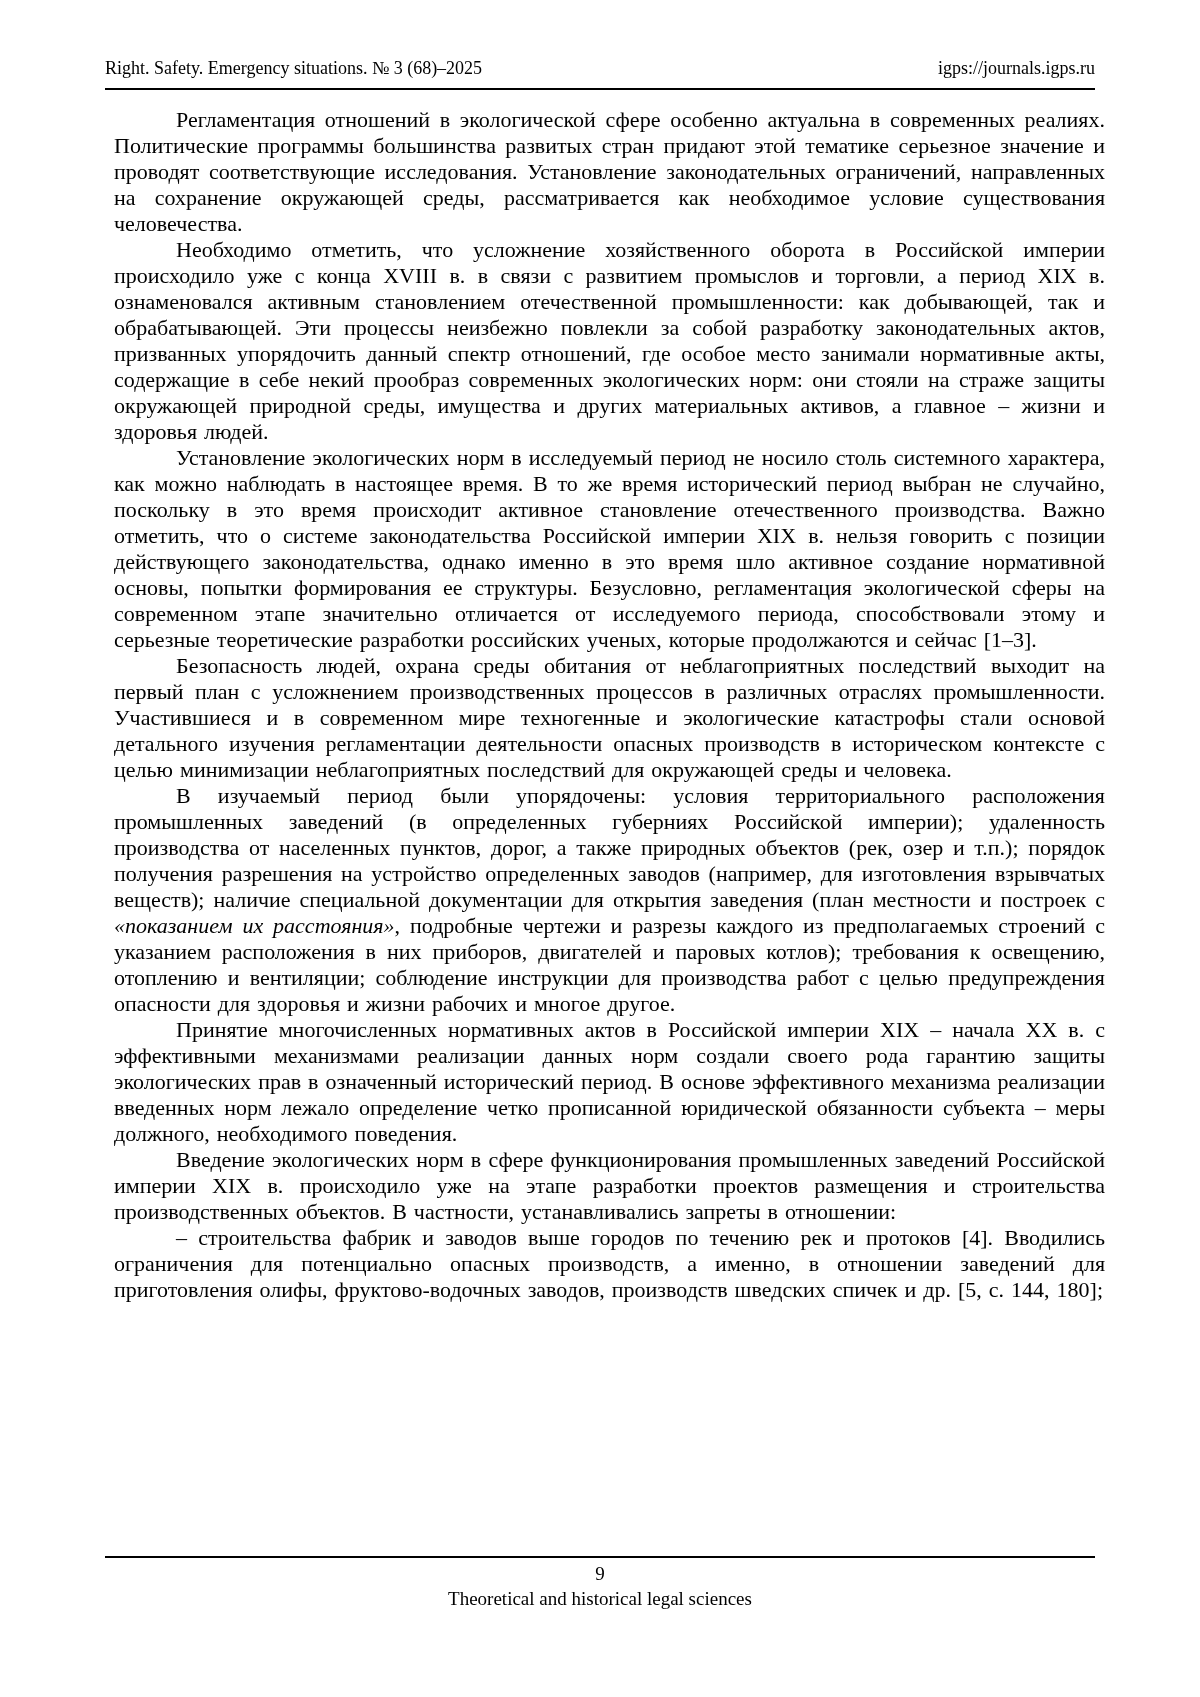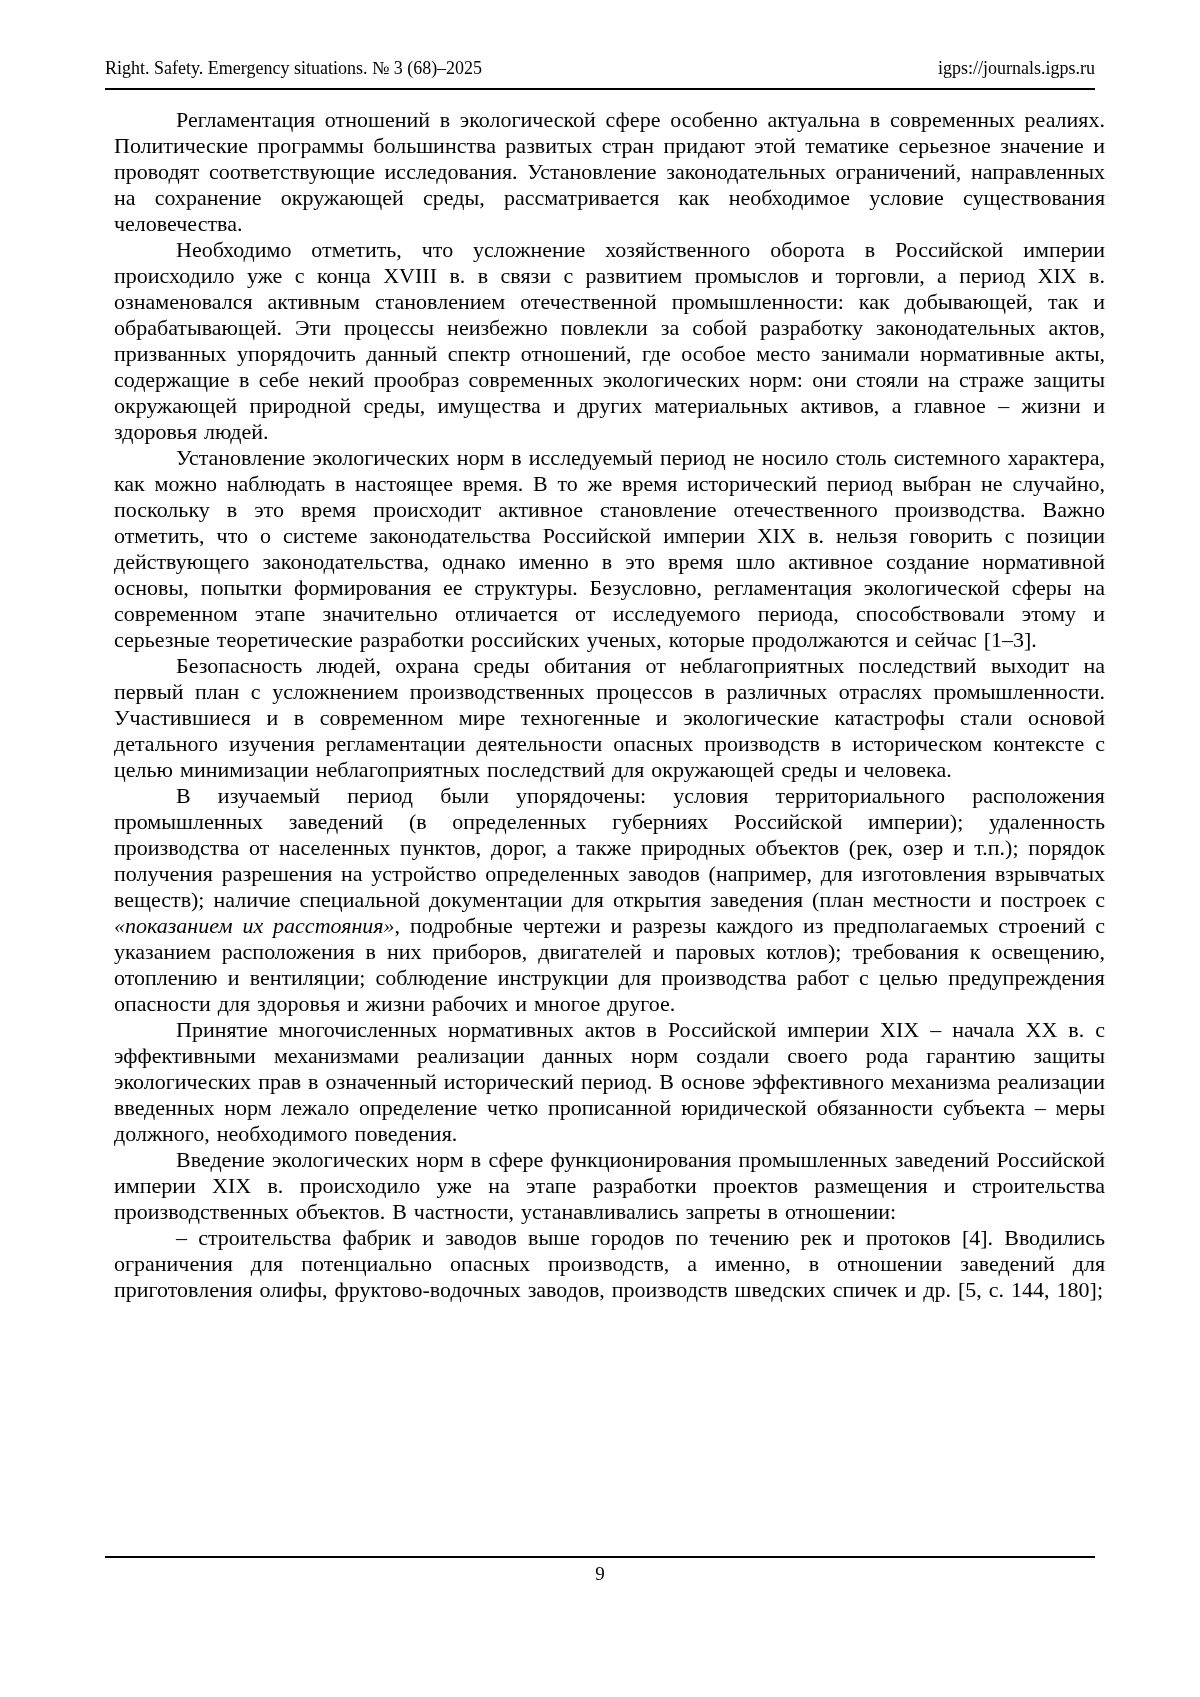--- a/index.html
+++ b/index.html
@@ -74,15 +74,16 @@
     <p><span>Установление экологических норм в исследуемый период не носило столь системного характера, как можно наблюдать в настоящее время. В то же время исторический период выбран не случайно, поскольку в это время происходит активное становление отечественного производства. Важно отметить, что о системе законодательства Российской империи XIX в. нельзя говорить с позиции действующего законодательства, однако именно в это время шло активное создание нормативной основы, попытки формирования ее структуры. Безусловно, регламентация экологической сферы на современном этапе значительно отличается от исследуемого периода, способствовали этому и серьезные теоретические разработки российских ученых, которые продолжаются и сейчас [1–3].</span></p>
     <p><span>Безопасность людей, охрана среды обитания от неблагоприятных последствий выходит на первый план с усложнением производственных процессов в различных отраслях промышленности. Участившиеся и в современном мире техногенные и экологические катастрофы стали основой детального изучения регламентации деятельности опасных производств в историческом контексте с целью минимизации неблагоприятных последствий для окружающей среды и человека.</span></p>
     <p><span>В изучаемый период были упорядочены: условия территориального расположения промышленных заведений (в определенных губерниях Российской империи); удаленность производства от населенных пунктов, дорог, а также природных объектов (рек, озер и т.п.); порядок получения разрешения на устройство определенных заводов (например, для изготовления взрывчатых веществ); наличие специальной документации для открытия заведения (план местности и построек с </span><span class="em">«показанием их расстояния»</span><span>, подробные чертежи и разрезы каждого из предполагаемых строений с указанием расположения в них приборов, двигателей и паровых котлов); требования к освещению, отоплению и вентиляции; соблюдение инструкции для производства работ с целью предупреждения опасности для здоровья и жизни рабочих и многое другое.</span></p>
     <p><span>Принятие многочисленных нормативных актов в Российской империи XIX – начала XX в. с эффективными механизмами реализации данных норм создали своего рода гарантию защиты экологических прав в означенный исторический период. В основе эффективного механизма реализации введенных норм лежало определение четко прописанной юридической обязанности субъекта – меры должного, необходимого поведения.</span></p>
     <p><span>Введение экологических норм в сфере функционирования промышленных заведений Российской империи XIX в. происходило уже на этапе разработки проектов размещения и строительства производственных объектов. В частности, устанавливались запреты в отношении:</span></p>
     <p><span>– строительства фабрик и заводов выше городов по течению рек и протоков [4]. Вводились ограничения для потенциально опасных производств, а именно, в отношении заведений для приготовления олифы, фруктово-водочных заводов, производств шведских спичек и др. [5, с. 144, 180];</span></p>
   </div>
 
   <div class="page-footer">
     <div class="page-number">9</div>
+    <div class="footer-section">Theoretical and historical legal sciences</div>
   </div>
 
 </div>
 
 </body></html>

